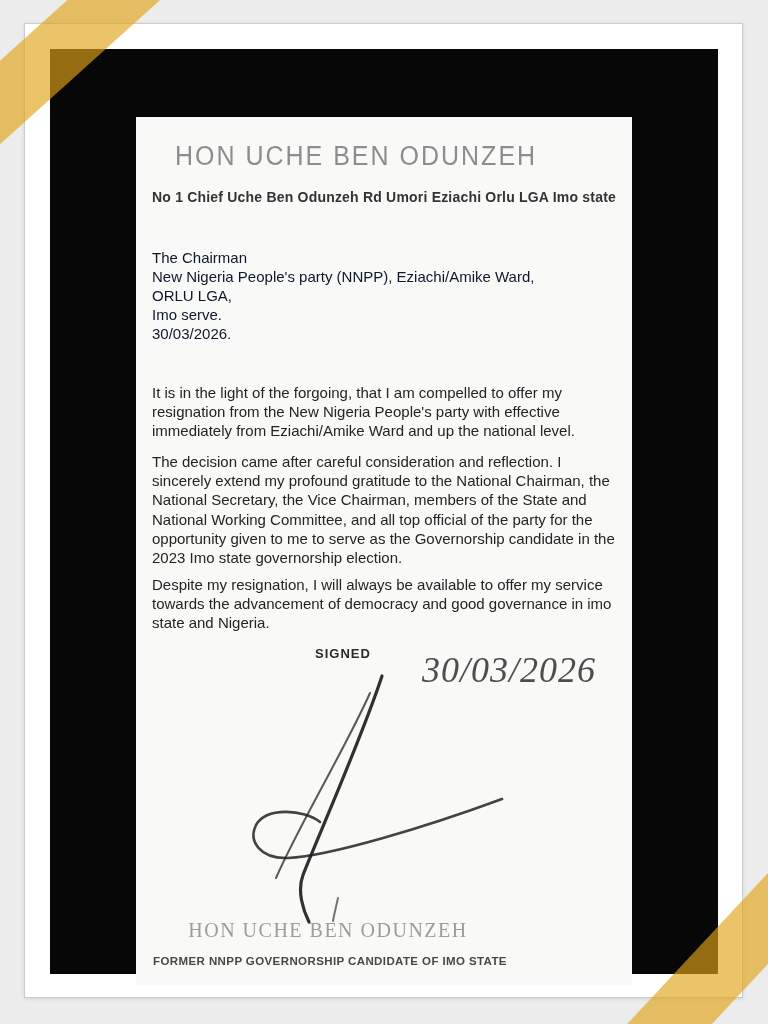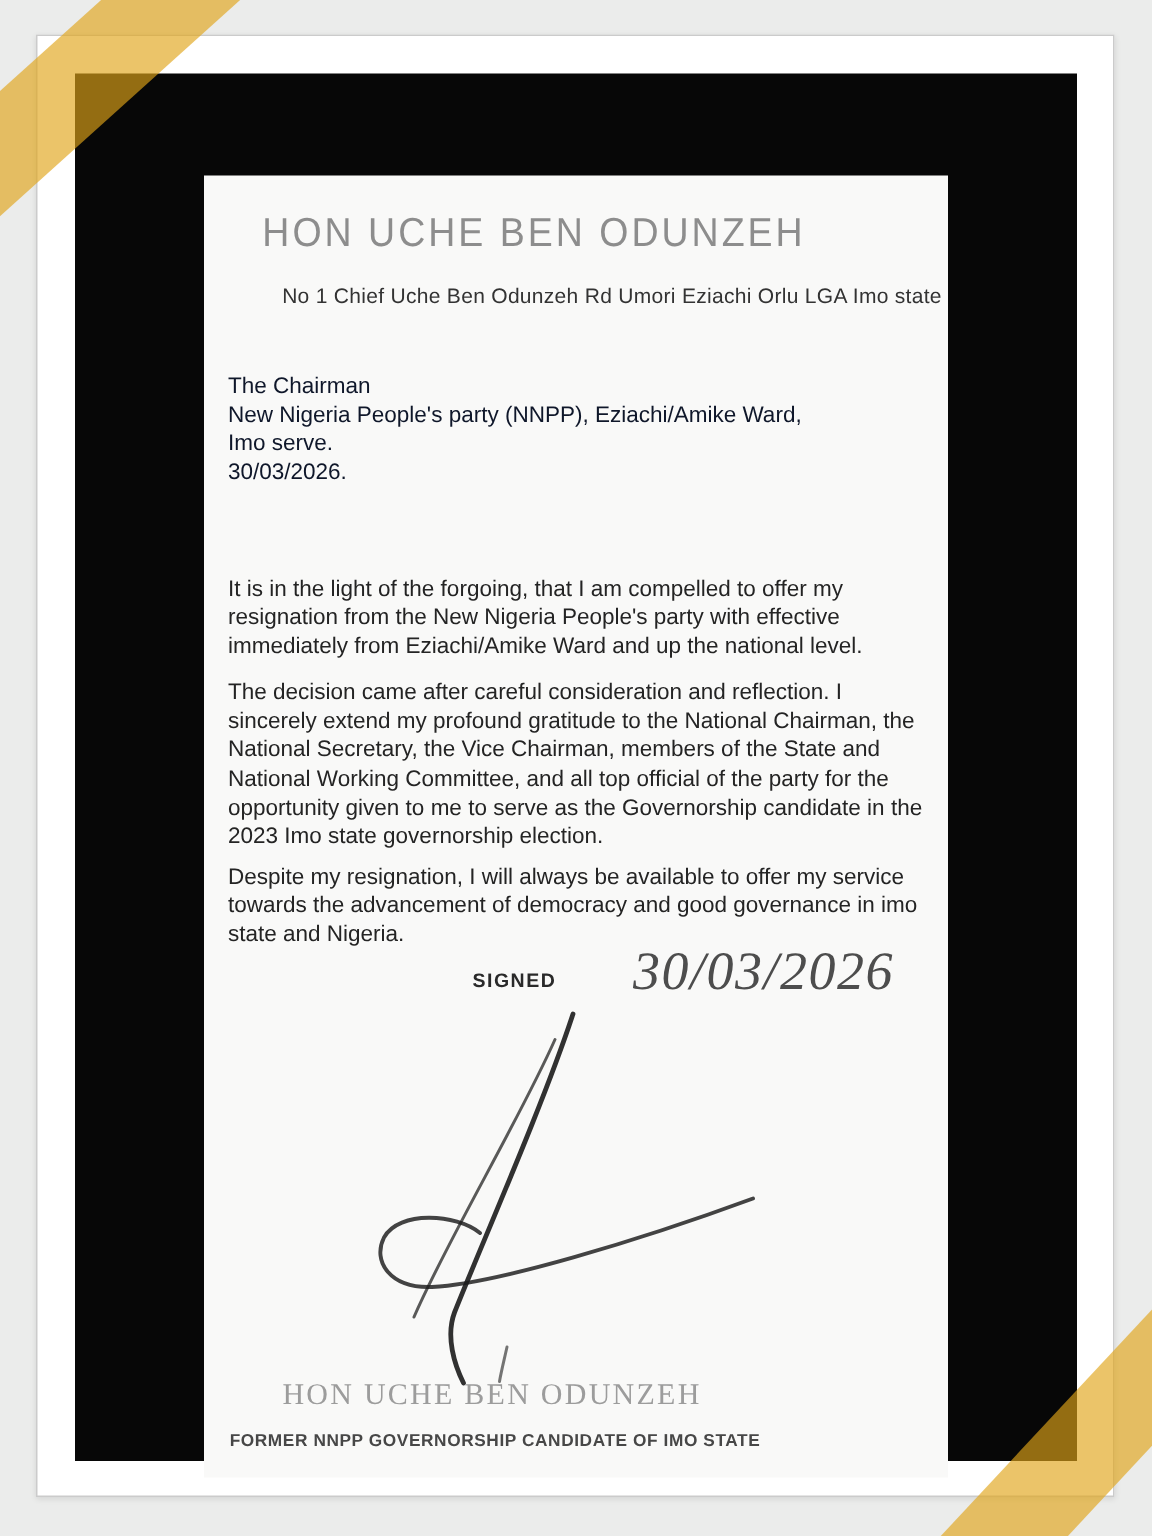--- a/index.html
+++ b/index.html
@@ -24,22 +24,22 @@
   }
   .letterhead-name {
     position:absolute; top:23px; left:0; width:100%;
     text-align:center; padding-right:56px;
     font-size:25px; letter-spacing:2px; color:#8d8d8d;
     font-weight:normal; white-space:nowrap;
     transform:scaleY(1.08); transform-origin:center top;
   }
   .letterhead-address {
     position:absolute; top:72px; left:0; width:100%;
-    text-align:center; font-weight:normal; font-size:14px;
-    letter-spacing:0.2px; color:#333333; white-space:nowrap;margin-left:24px;
+    text-align:center; font-weight:bold; font-size:14px;
+    letter-spacing:0.2px; color:#333333; white-space:nowrap;
   }
   .recipient {
     position:absolute; top:131px; left:16px;
     font-size:15px; line-height:19px; color:#0f172a;
   }
   .subject {
     position:absolute; top:231px; left:60px;
     font-weight:bold; font-size:15px; color:#222222; white-space:nowrap;
   }
   .para {
@@ -47,21 +47,21 @@
     font-size:15px; line-height:19.2px; color:#242424;
   }
   .para.p1 { top:266px; }
   .para.p2 { top:335px; }
   .para.p3 { top:458px; }
   .signed-label {
     position:absolute; top:529px; left:179px;
     font-weight:bold; font-size:13px; letter-spacing:1px; color:#2a2a2a;
   }
   .signed-date {
-    position:absolute; top:509px; left:286px;
+    position:absolute; top:532px; left:286px;
     font-family:"Liberation Serif", serif; font-style:italic;
     font-size:36px; letter-spacing:1px; color:#4d4d4d; white-space:nowrap;
   }
   .signature-svg { position:absolute; left:90px; top:550px; }
   .footer-name {
     position:absolute; top:802px; left:0; width:100%;
     text-align:center; padding-right:112px;
     font-family:"Liberation Serif", serif; font-size:20px;
     letter-spacing:1.5px; color:#9c9c9c; white-space:nowrap;
   }
@@ -87,20 +87,21 @@
 
     <div class="letter">
 
       <div class="letterhead-name">HON UCHE BEN ODUNZEH</div>
 
       <div class="letterhead-address">No 1 Chief Uche Ben Odunzeh Rd Umori Eziachi Orlu LGA Imo state</div>
 
       <div class="recipient">
         <div>The Chairman</div>
         <div>New Nigeria People's party (NNPP), Eziachi/Amike Ward,</div>
+        <div>ORLU LGA,</div>
         <div>Imo serve.</div>
         <div>30/03/2026.</div>
       </div>
 
 
       <p class="para p1">It is in the light of the forgoing, that I am compelled to offer my resignation from the New Nigeria People's party with effective immediately from Eziachi/Amike Ward and up the national level.</p>
       <p class="para p2">The decision came after careful consideration and reflection. I sincerely extend my profound gratitude to the National Chairman, the National Secretary, the Vice Chairman, members of the State and National Working Committee, and all top official of the party for the opportunity given to me to serve as the Governorship candidate in the 2023 Imo state governorship election.</p>
       <p class="para p3">Despite my resignation, I will always be available to offer my service towards the advancement of democracy and good governance in imo state and Nigeria.</p>
 
       <span class="signed-label">SIGNED</span>

